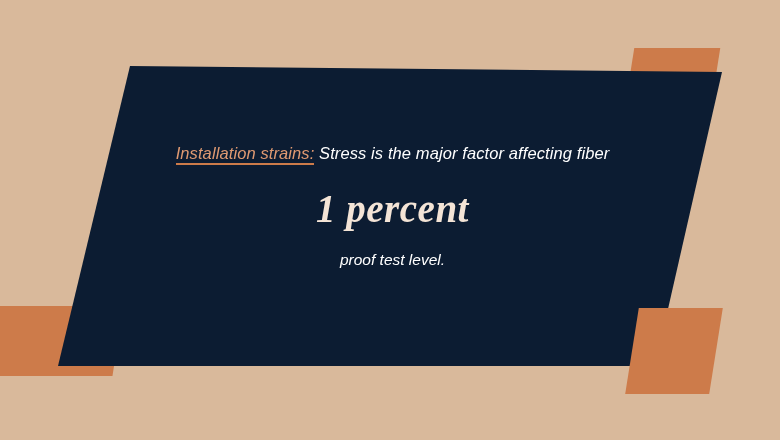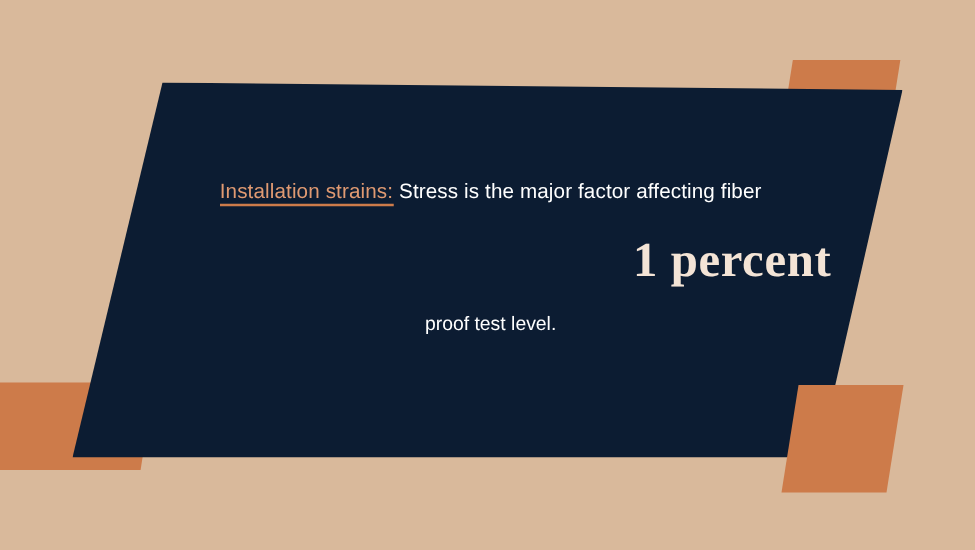--- a/index.html
+++ b/index.html
@@ -71,20 +71,21 @@
   }
   
   #content {
     position: absolute;
     left: 0;
     top: 0;
     width: 780px;
     height: 440px;
     z-index: 4;
     pointer-events: none;
+    font-style: italic;
   }
   #text-block {
     position: absolute;
     left: 120px;
     top: 142px;
     width: 545px;
     text-align: center;
     pointer-events: auto;
   }
   .body-line {
@@ -100,21 +101,20 @@
     padding-bottom: 1px;
   }
   #headline {
     margin-top: 21px;
     color: #f4e4d6;
     font-family: "Liberation Serif", serif;
     font-weight: 700;
     font-size: 39px;
     line-height: 46px;
     letter-spacing: 0.5px;
-    text-align: right;
   }
   #closing-line {
     margin-top: 17px;
     color: #ffffff;
     font-size: 15.5px;
     line-height: 22px;
     text-align: center;
   }
 </style>
 </head>

